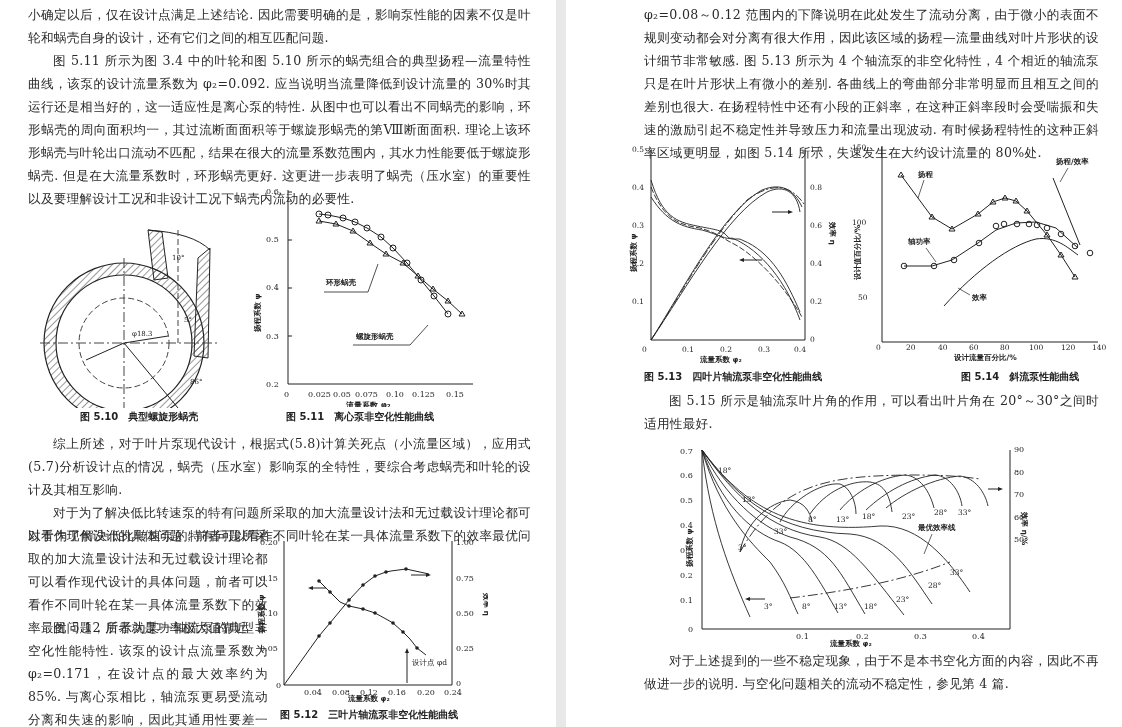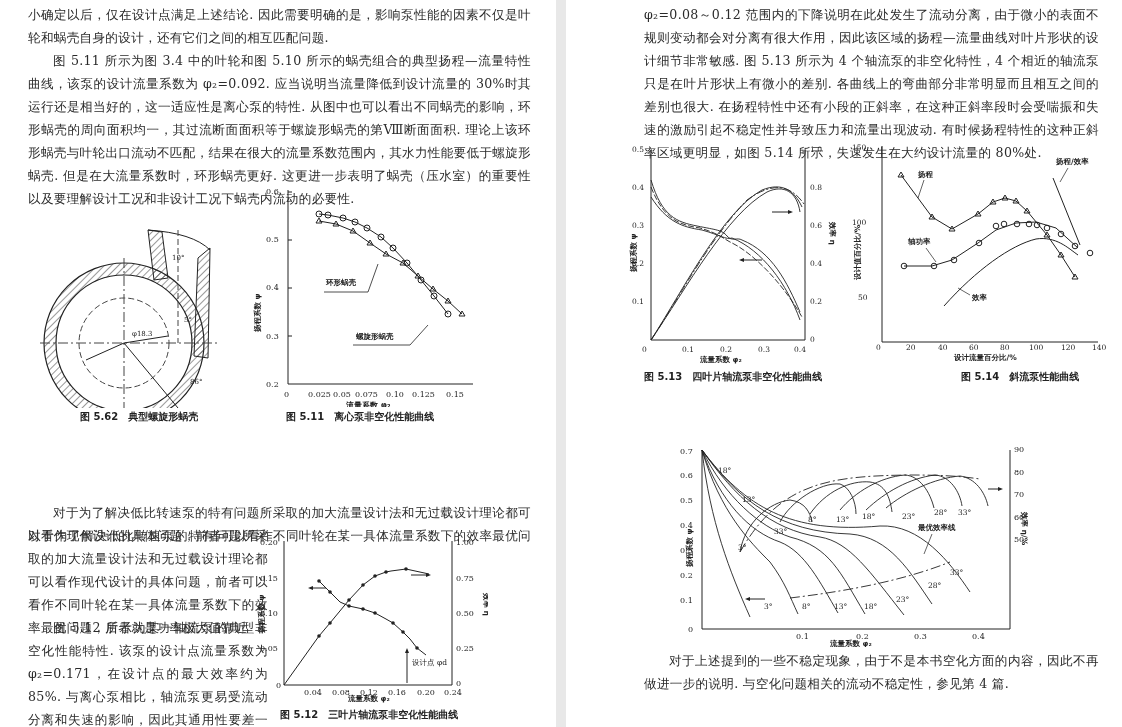--- a/index.html
+++ b/index.html
@@ -37,21 +37,21 @@
     <line x1="86" y1="40" x2="86" y2="205" stroke="#444" stroke-dasharray="10,3,2,3"></line>
     <line x1="86" y1="125" x2="48" y2="142" stroke="#222"></line>
     <line x1="86" y1="125" x2="130" y2="118" stroke="#222"></line>
     <line x1="86" y1="125" x2="140" y2="190" stroke="#222"></line>
     <line x1="140" y1="12" x2="140" y2="125" stroke="#444" stroke-dasharray="6,3"></line>
     <text x="94" y="118" font-size="7">φ18.3</text>
     <text x="134" y="42" font-size="7">10°</text>
     <text x="146" y="104" font-size="7">5°</text>
     <text x="152" y="166" font-size="7">86°</text>
   </svg>
-  <div class="caption" style="left:80px;top:410px;">图 5.62　典型螺旋形蜗壳</div>
+  <div class="caption" style="left:80px;top:410px;">图 5.10　典型螺旋形蜗壳</div>
 
   <svg class="fig" style="left:248px;top:182px;" width="230" height="225" viewBox="0 0 230 225">
     <g font-size="8">
       <text x="18" y="12">0.6</text>
       <text x="18" y="60">0.5</text>
       <text x="18" y="108">0.4</text>
       <text x="18" y="157">0.3</text>
       <text x="18" y="205">0.2</text>
       <text x="36" y="215">0</text>
       <text x="60" y="215">0.025</text>
@@ -98,20 +98,21 @@
       </g>
     <text x="78" y="103" font-size="7.5" class="lbl">环形蜗壳</text>
     <polyline points="76,110 120,110 130,82" fill="none" stroke="#222" stroke-width="0.8"></polyline>
     <text x="108" y="157" font-size="7.5" class="lbl">螺旋形蜗壳</text>
     <polyline points="105,163 162,163 180,143" fill="none" stroke="#222" stroke-width="0.8"></polyline>
     <text x="0" y="0" font-size="7.5" class="lbl" transform="translate(12,150) rotate(-90)">扬程系数 ψ</text>
     <text x="98" y="226" font-size="8" class="lbl">流量系数 φ₂</text>
   </svg>
   <div class="caption" style="left:286px;top:410px;">图 5.11　离心泵非空化性能曲线</div>
 
+  <div class="para indent" style="left:28px;top:432px;width:503px;">综上所述，对于叶片泵现代设计，根据式(5.8)计算关死点（小流量区域），应用式(5.7)分析设计点的情况，蜗壳（压水室）影响泵的全特性，要综合考虑蜗壳和叶轮的设计及其相互影响.</div>
   <div class="para indent" style="left:28px;top:501px;width:503px;height:46px;overflow:hidden;">对于为了解决低比转速泵的特有问题所采取的加大流量设计法和无过载设计理论都可以看作现代设计的具体问题，前者可以看作不同叶轮在某一具体流量系数下的效率最优问题，后者就是功率极大值靠近</div>
   <div class="para" style="left:28px;top:524px;width:240px;">对于为了解决低比转速泵的特有问题所采取的加大流量设计法和无过载设计理论都可以看作现代设计的具体问题，前者可以看作不同叶轮在某一具体流量系数下的效率最优问题，后者就是功率极大值靠近</div>
   <div class="para indent" style="left:28px;top:616px;width:240px;">图 5.12 所示为某一轴流泵的典型非空化性能特性. 该泵的设计点流量系数为 φ₂=0.171，在设计点的最大效率约为 85%. 与离心泵相比，轴流泵更易受流动分离和失速的影响，因此其通用性要差一些（高效区窄）. 图 5.12 中扬程曲线在</div>
 
   <svg class="fig" style="left:256px;top:533px;" width="232" height="170" viewBox="0 0 232 170">
     <g font-size="8">
       <text x="4" y="12">0.20</text>
       <text x="4" y="48">0.15</text>
       <text x="4" y="83">0.10</text>
       <text x="4" y="118">0.05</text>
@@ -261,20 +262,21 @@
     <line x1="222" y1="28" x2="214" y2="42" stroke="#222" stroke-width="0.7"></line>
     <text x="62" y="104" font-size="7.5" class="lbl">轴功率</text>
     <line x1="80" y1="108" x2="90" y2="122" stroke="#222" stroke-width="0.7"></line>
     <text x="126" y="160" font-size="7.5" class="lbl">效率</text>
     <line x1="124" y1="155" x2="112" y2="148" stroke="#222" stroke-width="0.7"></line>
     <text x="0" y="0" font-size="7.5" class="lbl" transform="translate(14,140) rotate(-90)">设计值百分比/%</text>
     <text x="108" y="220" font-size="7.5" class="lbl">设计流量百分比/%</text>
   </svg>
   <div class="caption" style="left:356px;top:370px;margin-left:39px;">图 5.14　斜流泵性能曲线</div>
 
+  <div class="para indent" style="left:78px;top:389px;width:455px;">图 5.15 所示是轴流泵叶片角的作用，可以看出叶片角在 20°～30°之间时适用性最好.</div>
 
   <svg class="fig" style="left:114px;top:442px;" width="348" height="205" viewBox="0 0 348 205">
     <g font-size="8">
       <text x="0" y="12">0.7</text>
       <text x="0" y="36">0.6</text>
       <text x="0" y="61">0.5</text>
       <text x="0" y="86">0.4</text>
       <text x="0" y="111">0.3</text>
       <text x="0" y="136">0.2</text>
       <text x="0" y="161">0.1</text>

